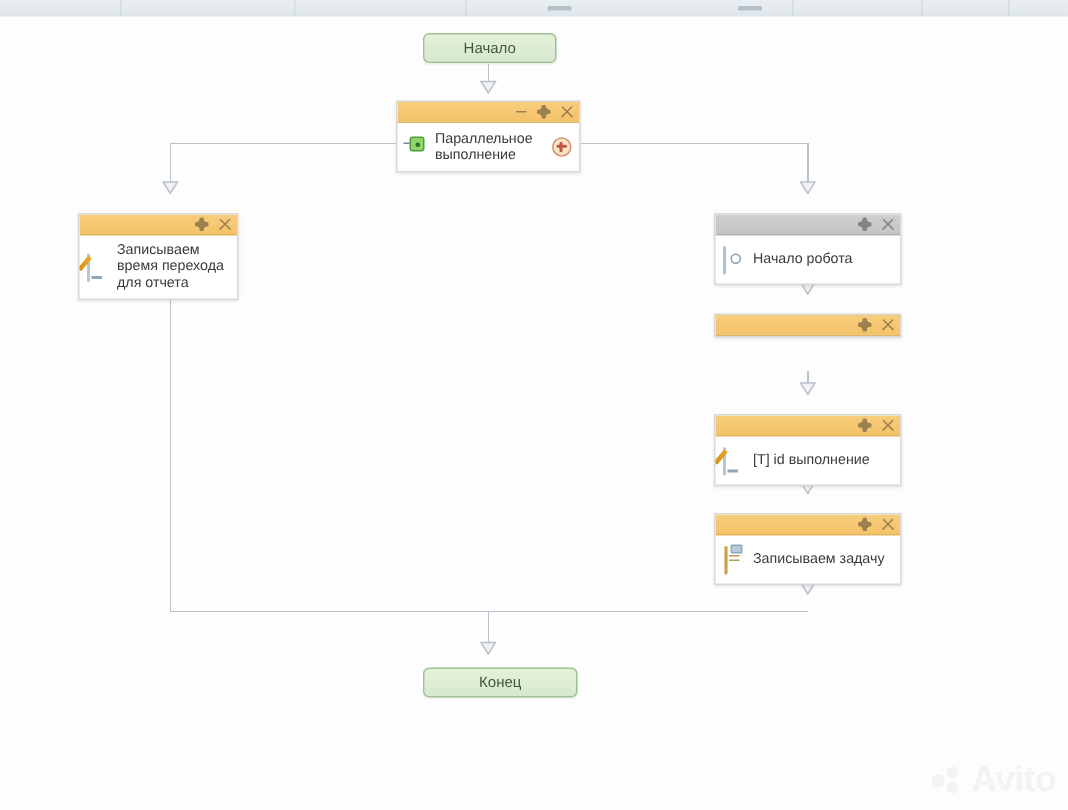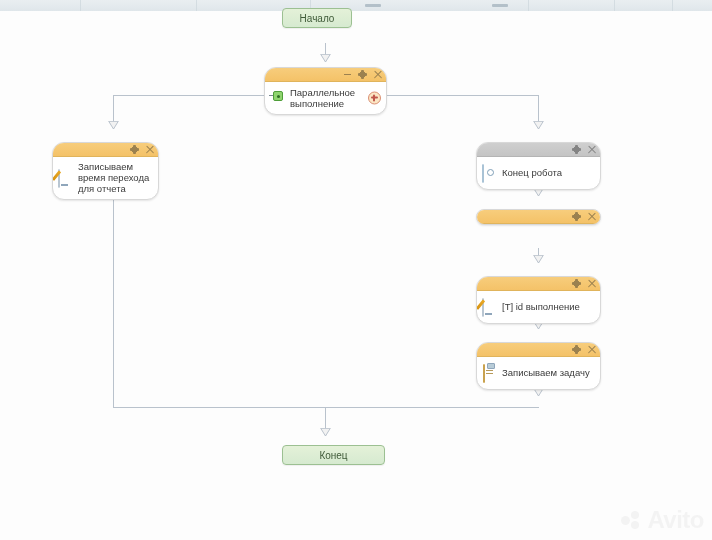--- a/index.html
+++ b/index.html
@@ -43,21 +43,21 @@
     display:flex;align-items:center;justify-content:center;
     font-size:10px;color:#3f5a38;
     box-shadow:0 1px 1px rgba(0,0,0,.06);
   }
 
   
   .node{
     position:absolute;box-sizing:border-box;
     background:#ffffff;
     border:1px solid #d8d8d8;
-    border-radius:12px;
+    border-radius:0;
     box-shadow:0 1px 2px rgba(0,0,0,.10);
     overflow:hidden;
   }
   .node .hdr{
     position:relative;height:13px;
     background:linear-gradient(to bottom,#f7cd7c 0%,#f4c268 100%);
     border-bottom:1px solid #e0b45c;
     display:flex;align-items:center;justify-content:flex-end;
     padding-right:4px;gap:6px;
   }
@@ -226,21 +226,21 @@
       <path d="M538.5,314.5 L538.5,329" marker-end="url(#arw)"></path>
 
       <path d="M538.5,380.5 L538.5,396" marker-end="url(#arw)"></path>
 
       <path d="M113.5,176.5 L113.5,407.5 L538.5,407.5"></path>
 
       <path d="M325.5,407.5 L325.5,436" marker-end="url(#arw)"></path>
     </g>
   </svg>
 
-  <div class="pill" style="left:282px;top:8px;width:70px;">
+  <div class="pill" style="left:282px;top:22px;width:89px;">
     <span>Начало</span>
   </div>
 
   <div class="node" style="left:264px;top:67px;width:123px;">
     <div class="hdr">
       <span class="ctl min"></span>
       <span class="ctl gear"></span>
       <span class="ctl close"></span>
     </div>
     <div class="body">
@@ -267,21 +267,21 @@
 
   <div class="node gray" style="left:476px;top:142px;width:125px;">
     <div class="hdr">
       <span class="ctl gear"></span>
       <span class="ctl close"></span>
     </div>
     <div class="body">
       <span class="nicon">
         <span class="ico-box"></span>
       </span>
-      <span class="title">Конец робота</span>
+      <span class="title">Начало робота</span>
     </div>
   </div>
 
   <div class="node" style="left:476px;top:209px;width:125px;">
     <div class="hdr">
       <span class="ctl gear"></span>
       <span class="ctl close"></span>
     </div>
   </div>
 

